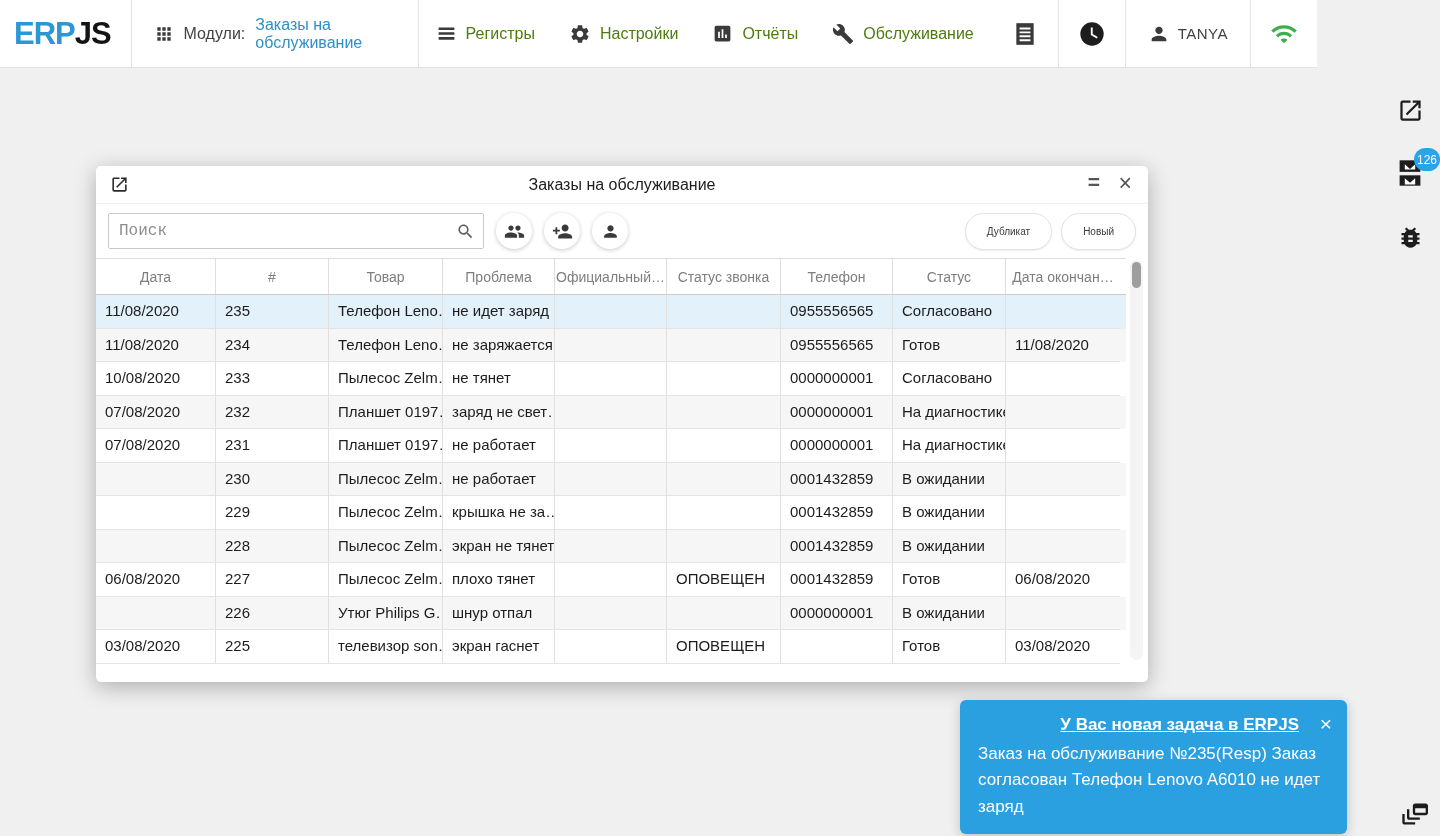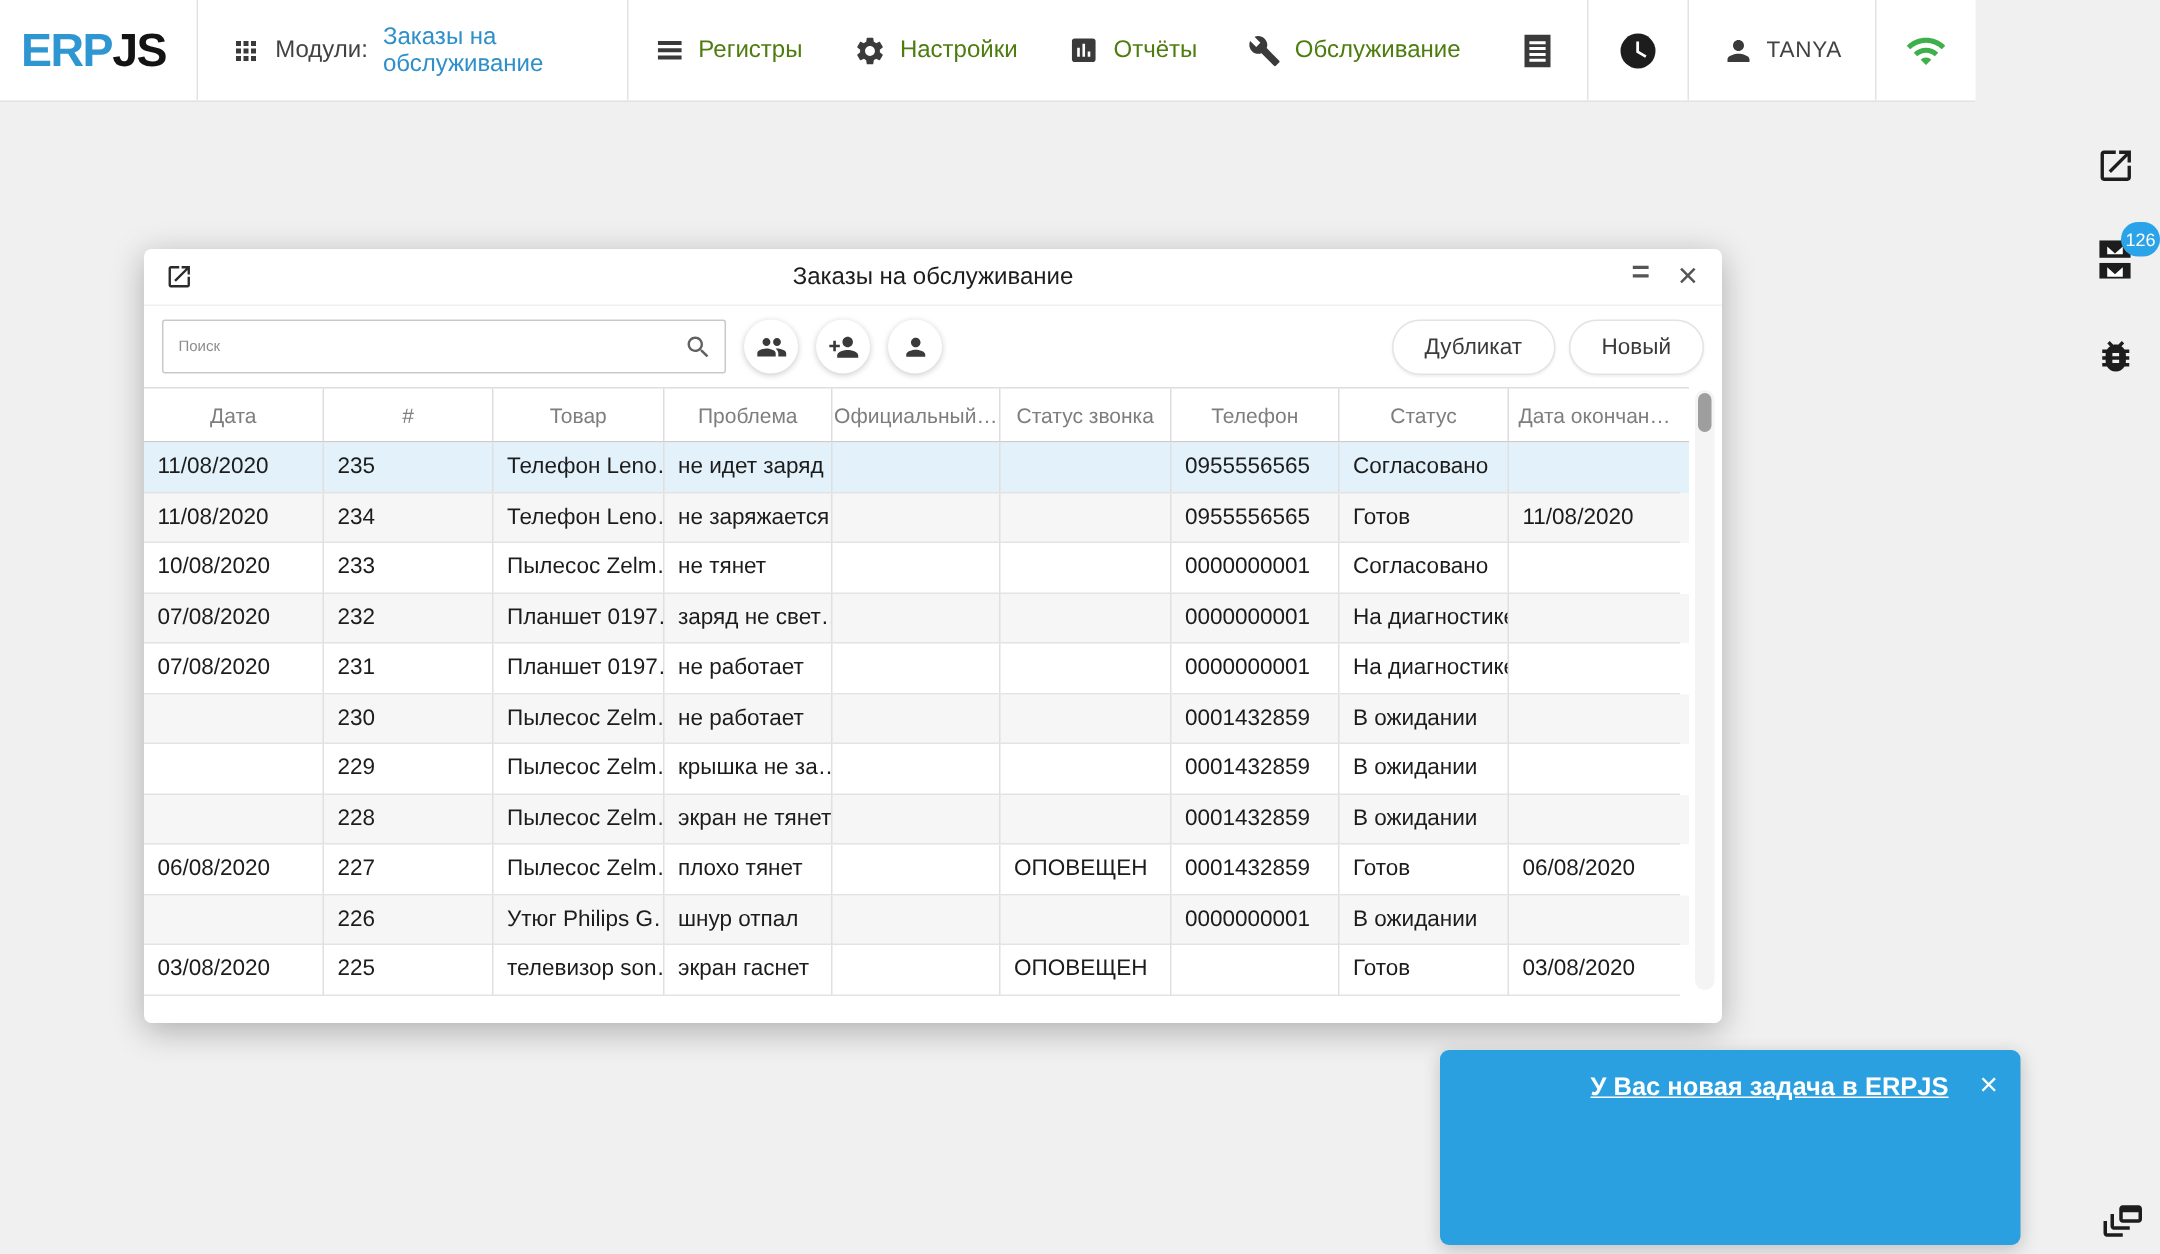--- a/index.html
+++ b/index.html
@@ -52,33 +52,33 @@
   .titlebar { position:relative; height:38px; display:flex; align-items:center; justify-content:center; border-bottom:1px solid #efefef; }
   .title { font-size:16px; color:#1d1d1d; }
   .tb-open { position:absolute; left:14px; top:9px; cursor:pointer; }
   .tb-min  { position:absolute; right:48px; top:4px; font-size:21px; font-weight:bold; color:#555; cursor:pointer; }
   .tb-close{ position:absolute; right:16px; top:4px; font-size:23px; color:#555; cursor:pointer; }
 
   .toolbar { display:flex; align-items:center; height:54px; padding:0 12px; }
   .searchbox { position:relative; width:376px; height:36px; border:1px solid #c9c9c9; border-radius:2px; background:#fff; }
   .searchbox input {
     width:100%; height:100%; border:0; outline:none; padding:0 34px 0 10px;
-    font-size:10px; font-family:Liberation Sans, sans-serif; color:#4d7c0f; background:transparent;
+    font-size:16px; font-family:Liberation Mono, monospace; color:#4d7c0f; background:transparent;
   }
   .searchbox input::placeholder { color:#8d8d8d; }
   .search-ic { position:absolute; right:8px; top:8px; color:#616161; }
   .circle-btn {
     width:36px; height:36px; border-radius:50%; background:#fff; margin-left:12px;
     display:flex; align-items:center; justify-content:center; cursor:pointer;
     box-shadow:0 1px 4px rgba(0,0,0,0.22); color:#3a3a3a;
   }
   .pill-btns { margin-left:auto; display:flex; gap:9px; }
   .pill-btn {
     padding:0 21px; height:37px; line-height:35px; background:#fff; border:1px solid #e3e3e3;
-    border-radius:19px; font-size:15px; color:#3b3b3b; cursor:pointer;
+    border-radius:19px; font-size:10px; color:#3b3b3b; cursor:pointer;
     box-shadow:0 1px 2px rgba(0,0,0,0.08); font-family:inherit;
   }
 
   
   .table { position:absolute; left:0; top:92px; width:1030px; }
   .thead, .trow {
     display:grid;
     grid-template-columns:120px 113px 114px 112px 112px 114px 112px 113px 114px;
   }
   .thead { border-top:1px solid #ddd; border-bottom:1px solid #ccc; height:37px; }
@@ -424,13 +424,14 @@
       </div>
   </div>
   <div class="vscroll">
     <div class="vthumb"></div>
   </div>
 </div>
 
 <div class="toast" style="background: rgb(43, 160, 224);">
   <div class="toast-title">У Вас новая задача в ERPJS</div>
   <span class="toast-close">×</span>
+  <div class="toast-body">Заказ на обслуживание №235(Resp) Заказ согласован Телефон Lenovo A6010 не идет заряд</div>
 </div>
 
 </body></html>

